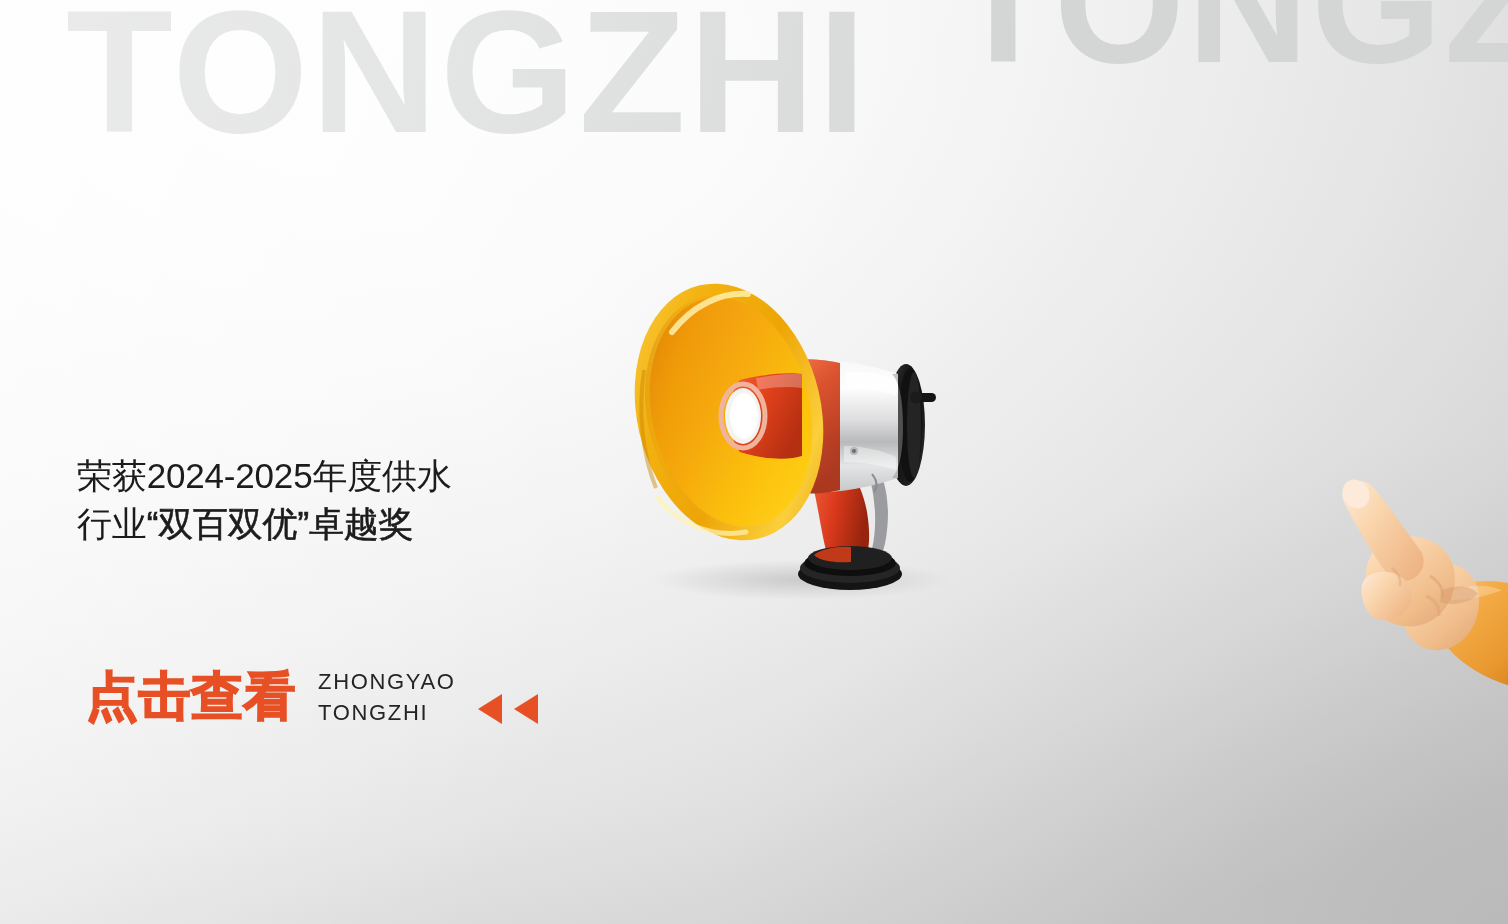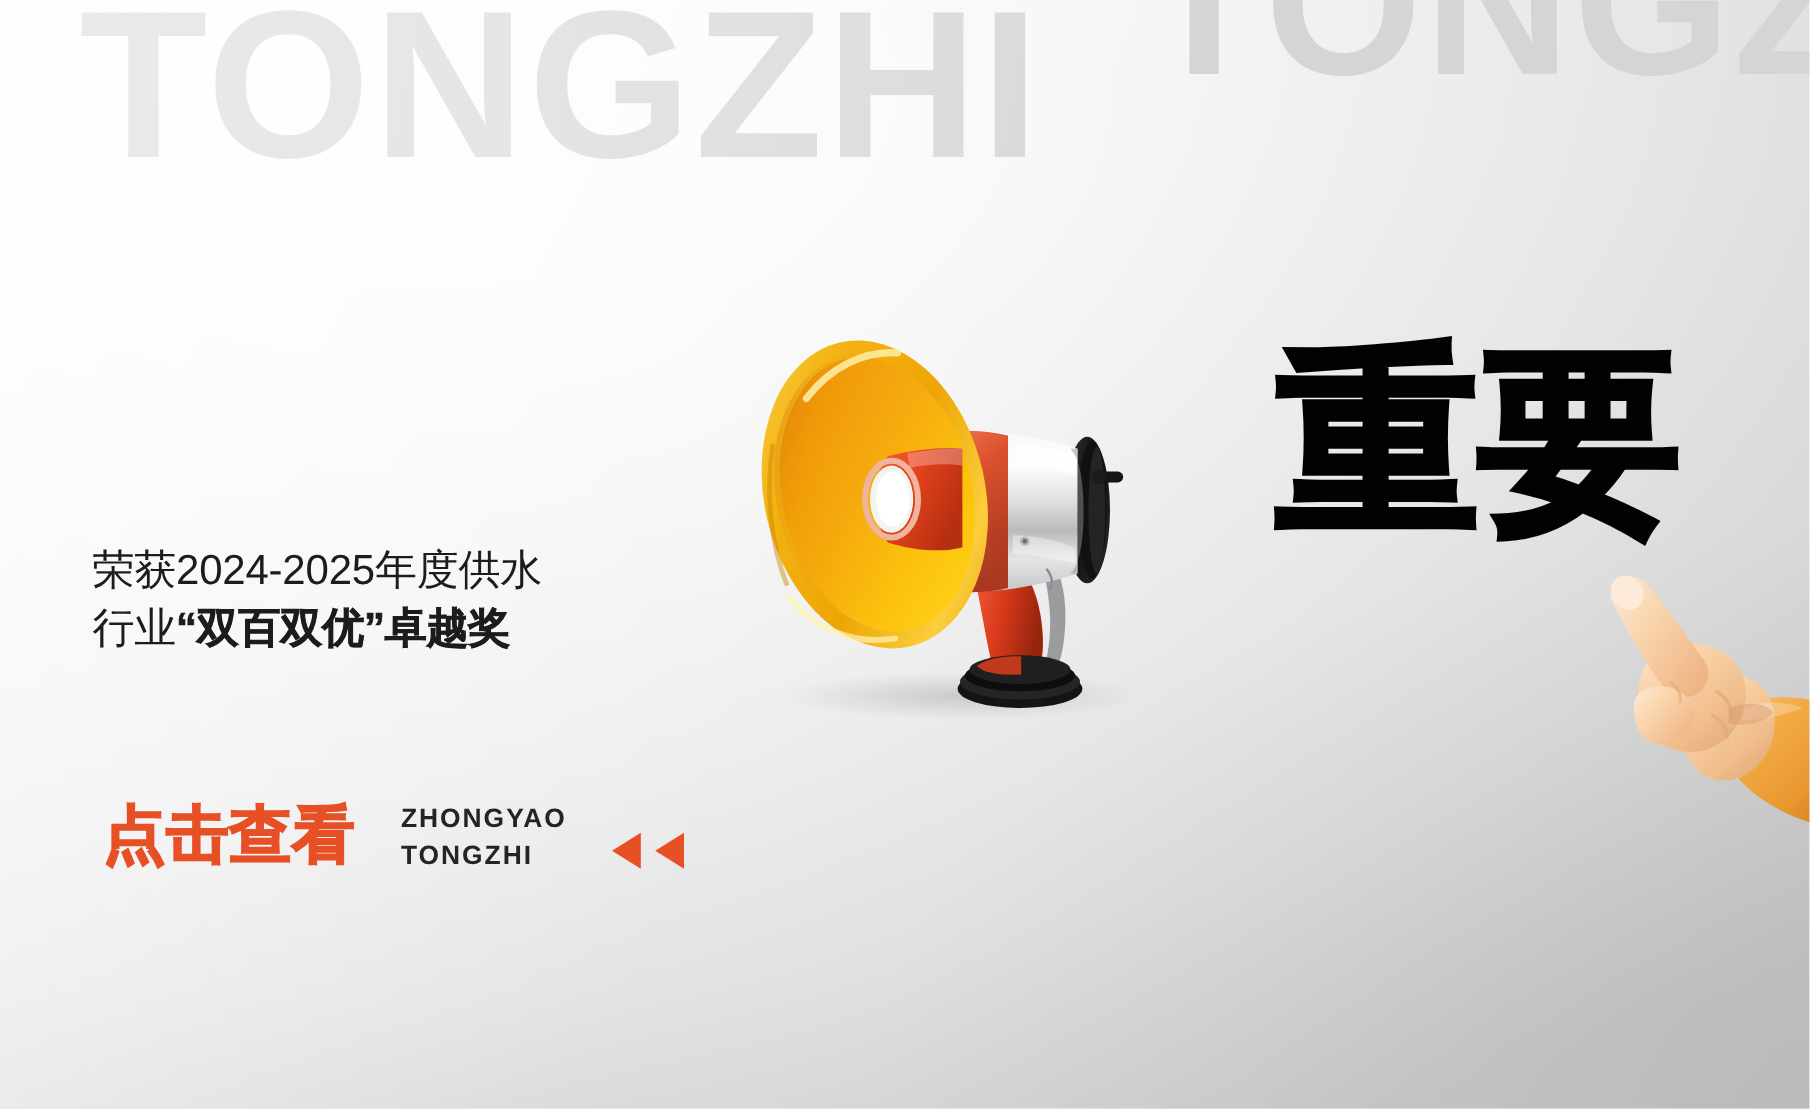--- a/index.html
+++ b/index.html
@@ -102,48 +102,48 @@
     top: 452px;
     width: 520px;
     font-size: 35px;
     line-height: 1.36;
     color: #1c1c1c;
     font-weight: normal;
     letter-spacing: -0.005em;
   }
   #subhead .ln { display: block; white-space: nowrap; }
   #subhead .strong {
-    font-weight: bold;
+    font-weight: normal;
     text-align: center;
     -webkit-text-stroke: 0.6px #1c1c1c;
   }
 
   #cta {
     position: absolute;
     left: 86px;
     top: 664px;
     display: flex;
     align-items: center;
-    gap: 38px;
+    gap: 22px;
   }
   #cta-cn {
     font-size: 52px;
     font-weight: bold;
     color: #e74f25;
     letter-spacing: 0.01em;
     line-height: 1;
     -webkit-text-stroke: 1.6px #e74f25;
     white-space: nowrap;
   }
   #cta-py {
     font-size: 22px;
     line-height: 1.42;
     color: #242424;
     letter-spacing: 0.075em;
-    font-weight: bold;
+    font-weight: normal;
     padding-top: 2px;
     white-space: nowrap;
   }
   #cta-py span { display: block; }
   #cta-arrows {
     display: flex;
     gap: 12px;
     align-items: center;
     padding-top: 26px;
   }
@@ -333,21 +333,20 @@
       <span>ZHONGYAO</span>
       <span>TONGZHI</span>
     </div>
     <div id="cta-arrows">
       <span class="tri-left"></span>
       <span class="tri-left"></span>
     </div>
   </div>
 
   <div id="notice">
-    <span class="nr">重要</span>
   </div>
 
   <div id="hand">
     <svg viewBox="0 0 200 230" xmlns="http://www.w3.org/2000/svg">
       <defs>
         <linearGradient id="skin" x1="0.1" y1="0" x2="0.9" y2="1">
           <stop offset="0" stop-color="#fde2c2"></stop>
           <stop offset="0.35" stop-color="#f8cfa3"></stop>
           <stop offset="0.7" stop-color="#f0bd8b"></stop>
           <stop offset="1" stop-color="#e2a877"></stop>

